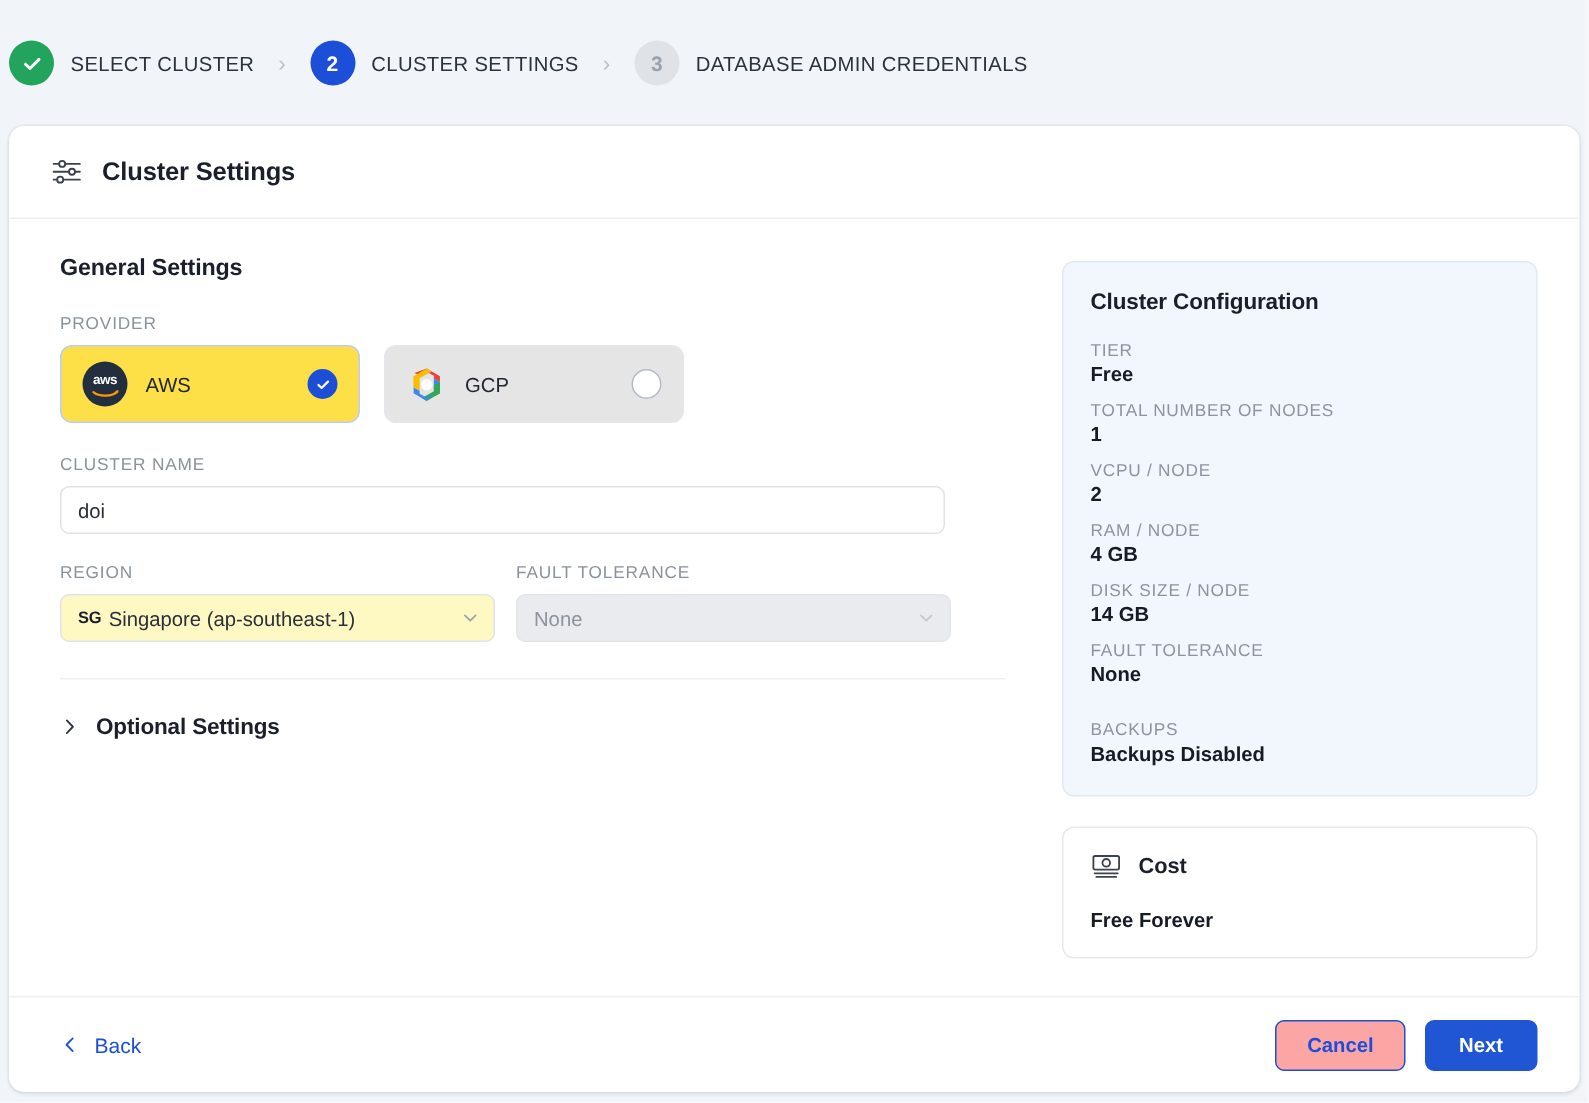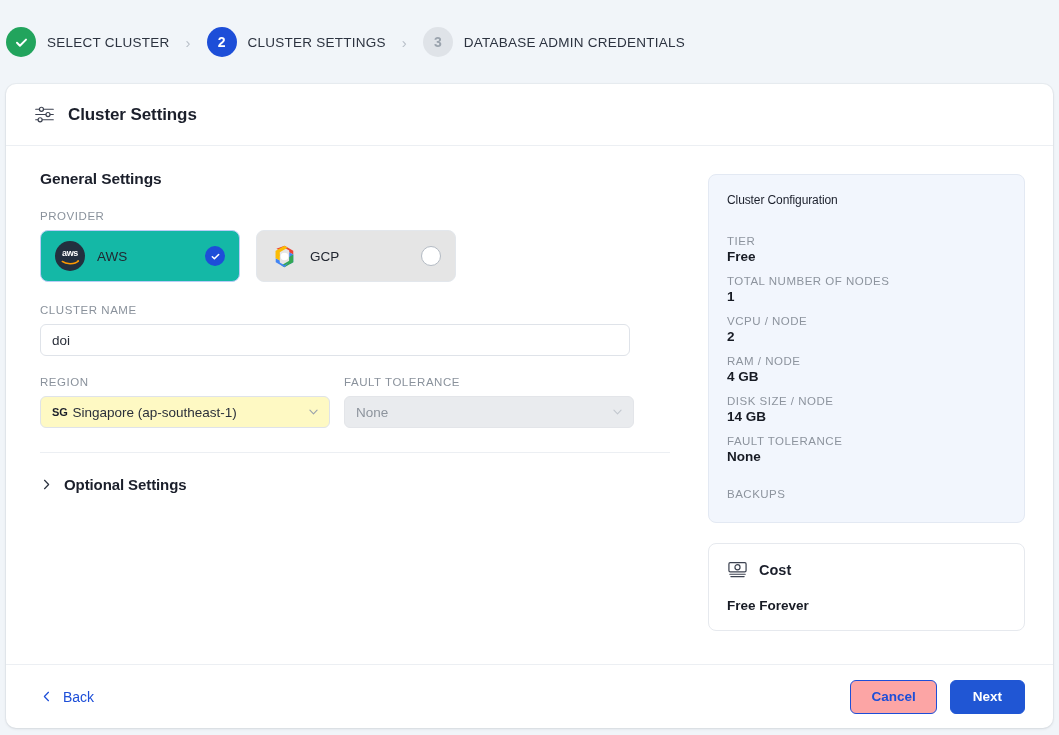--- a/index.html
+++ b/index.html
@@ -127,21 +127,21 @@
     border-radius: 8px;
     display: flex;
     align-items: center;
     padding: 0 14px;
     gap: 12px;
     background: #e5e5e5;
     border: 1px solid #e3e7ec;
     cursor: pointer;
   }
   .provider.selected {
-    background: #14b8a6;
+    background: #fde047;
     border: 1.5px solid #b9cdf7;
   }
   .provider-name { font-size: 13.5px; flex: 1; color: #222731; }
 
   .aws-logo {
     width: 30px; height: 30px; border-radius: 50%;
     background: #232f3e;
     display: flex; flex-direction: column;
     align-items: center; justify-content: center;
     flex: 0 0 auto;
@@ -238,23 +238,23 @@
 
   
   .panel-config {
     background: #f2f6fd;
     border: 1px solid #e3e9f3;
     border-radius: 8px;
     padding: 18px 18px 20px 18px;
     margin-bottom: 20px;
   }
   .panel-config h3 {
-    font-size: 12px;
-    font-weight: 400;
-    margin-bottom: 28px;
+    font-size: 15px;
+    font-weight: 700;
+    margin-bottom: 18px;
     letter-spacing: -0.1px;
   }
   .spec { margin-bottom: 11px; }
   .spec:last-child { margin-bottom: 0; margin-top: 24px; }
   .spec-key {
     font-size: 11.5px;
     letter-spacing: 0.5px;
     color: #8d949e;
     text-transform: uppercase;
     margin-bottom: 2px;
@@ -455,20 +455,21 @@
         <div class="spec">
           <div class="spec-key">DISK SIZE / NODE</div>
           <div class="spec-val">14 GB</div>
         </div>
         <div class="spec">
           <div class="spec-key">FAULT TOLERANCE</div>
           <div class="spec-val">None</div>
         </div>
         <div class="spec">
           <div class="spec-key">BACKUPS</div>
+          <div class="spec-val">Backups Disabled</div>
         </div>
       </div>
 
       <div class="panel-cost">
         <div class="cost-head">
           <svg width="21" height="21" viewBox="0 0 24 24">
             <rect x="2.2" y="4.2" width="19.6" height="10.4" rx="1.4" fill="none" stroke="#3c4250" stroke-width="1.4"></rect>
             <circle cx="12" cy="9.4" r="2.9" fill="none" stroke="#3c4250" stroke-width="1.4"></circle>
             <line x1="3.2" y1="17.4" x2="20.8" y2="17.4" stroke="#3c4250" stroke-width="1.3" stroke-linecap="round"></line>
             <line x1="4.4" y1="20.1" x2="19.6" y2="20.1" stroke="#3c4250" stroke-width="1.3" stroke-linecap="round"></line>

